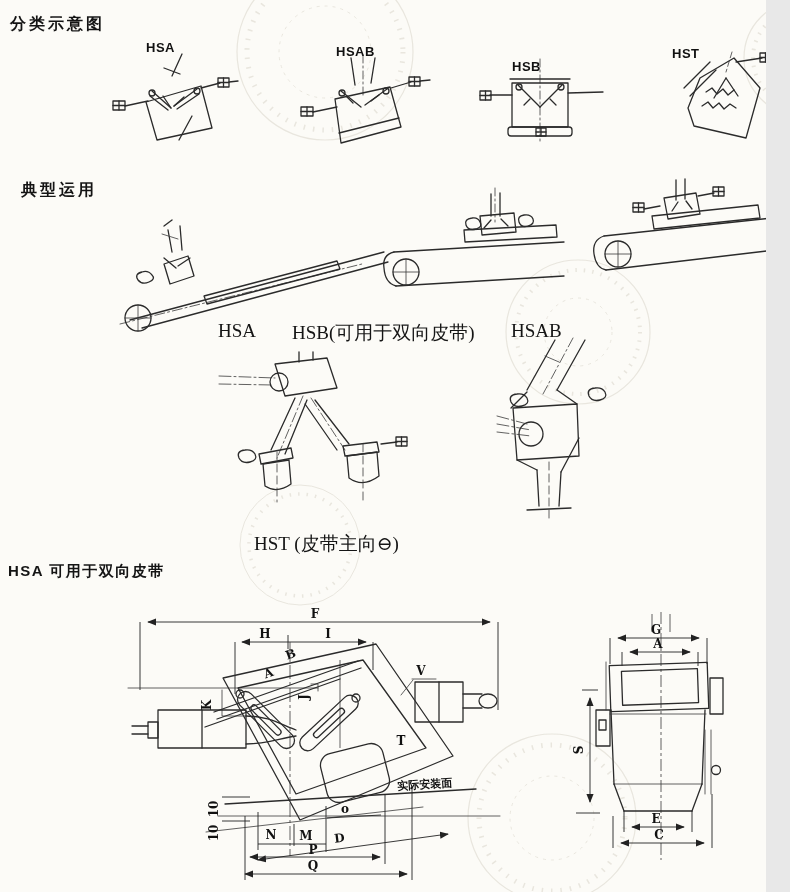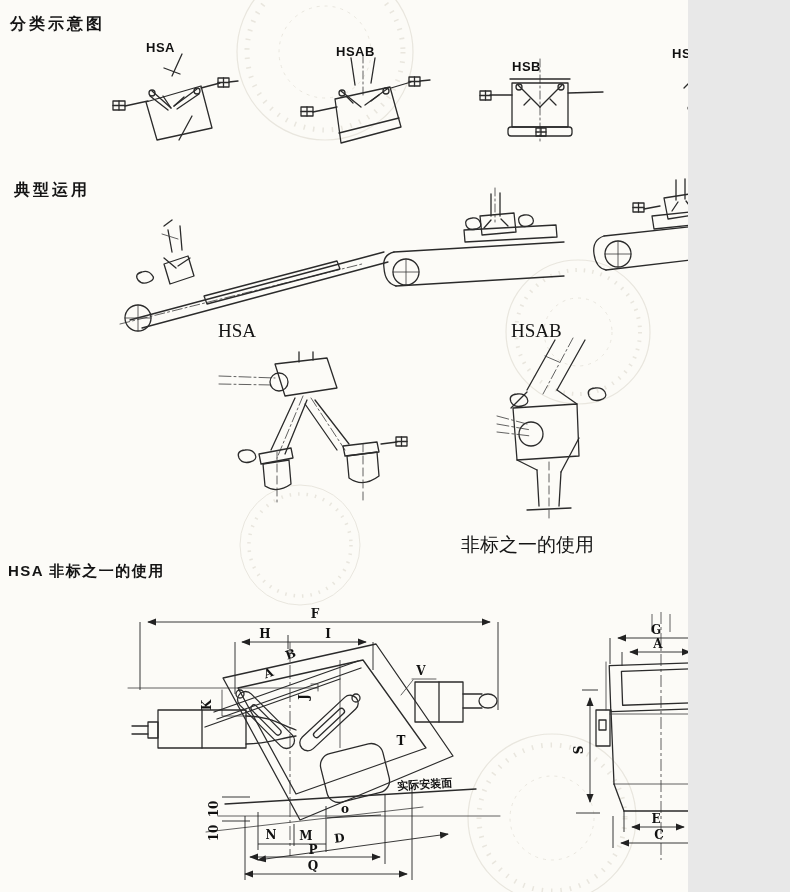--- a/index.html
+++ b/index.html
@@ -1,16 +1,16 @@
 <!DOCTYPE html>
 <html><head>
 <meta charset="utf-8">
 <style>
   html,body{margin:0;padding:0;background:#e8e8e8;}
-  .page{position:relative;width:688px;height:892px;background:#fcfbf7;overflow:hidden;
+  .page{position:relative;width:766px;height:892px;background:#fcfbf7;overflow:hidden;
         font-family:"Liberation Sans","DejaVu Sans",sans-serif;color:#1c1c1c;}
   .abs{position:absolute;}
   .heading{font-weight:bold;font-size:16px;letter-spacing:3px;color:#141414;}
   .heading3{font-weight:bold;font-size:15px;letter-spacing:1.5px;color:#141414;}
   .typelabel{font-weight:bold;font-size:13px;letter-spacing:.5px;color:#111;}
   .caption{font-family:"Liberation Serif","DejaVu Serif",serif;font-size:19px;color:#151515;}
   svg{position:absolute;overflow:visible;}
   .ln{stroke:#2b2b2b;stroke-width:1.3;fill:none;stroke-linecap:round;stroke-linejoin:round;}
   .tn{stroke:#3a3a3a;stroke-width:.8;fill:none;}
   .dm{stroke:#222;stroke-width:.9;fill:none;}
@@ -136,21 +136,21 @@
       <path d="M78,28 L66,48"></path>
         <path d="M78,28 L90,46"></path>
       <path class="tn" stroke-dasharray="6 3" d="M84,2 L78,22"></path>
       <path d="M88,12 L114,8"></path>
         <rect x="112" y="3" width="11" height="9"></rect>
         <path d="M117.5,3 V12 M112,7.5 H123"></path>
         <path d="M123,7 L135,6"></path>
     </g>
   </svg>
 
-  <div class="abs heading" style="left:14px;top:180px">典型运用</div>
+  <div class="abs heading" style="left:21px;top:180px">典型运用</div>
 
   <svg style="left:112px;top:212px" width="280" height="122" viewBox="0 0 280 122">
     <g class="ln">
       <path d="M18,108 L272,40"></path>
         <path d="M30,116 L276,50"></path>
       <path class="tn" stroke-dasharray="10 3 2 3" d="M8,112 L250,52"></path>
       <path d="M92,84 L225,49 L228,57 L95,92 Z"></path>
       <circle cx="26" cy="106" r="13"></circle>
       <path class="tn" d="M13,106 H39 M26,93 V119"></path>
       <path d="M52,52 L76,44 L82,64 L58,72 Z"></path>
@@ -199,20 +199,21 @@
       <path d="M70,28 L54,31"></path>
         <rect x="43" y="25" width="11" height="9"></rect>
         <path d="M48.5,25 V34 M43,29.5 H54"></path>
       <path d="M108,18 L124,15"></path>
         <rect x="123" y="9" width="11" height="9"></rect>
         <path d="M128.5,9 V18 M123,13.5 H134"></path>
     </g>
   </svg>
 
   <div class="abs caption" style="left:218px;top:320px">HSA</div>
+  <div class="abs caption" style="left:292px;top:320px">HSB(可用于双向皮带)</div>
   <div class="abs caption" style="left:511px;top:320px">HSAB</div>
 
   <svg style="left:215px;top:352px" width="272" height="152" viewBox="0 0 272 152">
     <g class="ln">
       <path d="M60,12 L112,6 L122,36 L70,44 Z"></path>
       <path d="M84,0 V10"></path>
         <path d="M98,0 V8"></path>
       <path class="tn" stroke-dasharray="12 3 2 3" d="M4,24 L60,26"></path>
       <path class="tn" stroke-dasharray="12 3 2 3" d="M4,32 L58,33"></path>
       <circle cx="64" cy="30" r="9"></circle>
@@ -252,23 +253,23 @@
       <path class="tn" stroke-dasharray="12 3 2 3" d="M0,78 L30,86"></path>
       <path d="M82,100 L64,134"></path>
         <path d="M20,122 L40,132"></path>
       <path d="M40,132 L42,168"></path>
         <path d="M64,134 L62,168"></path>
       <path d="M30,172 L74,170"></path>
       <path class="tn" stroke-dasharray="8 4" d="M52,124 V184"></path>
     </g>
   </svg>
 
-  <div class="abs caption" style="left:461px;top:532px">非标之一的使用</div>
-
-  <div class="abs heading3" style="left:8px;top:562px">HSA 非标之一的使用</div>
+  <div class="abs caption" style="left:254px;top:531px">HST (皮带主向⊖)</div>
+
+  <div class="abs heading3" style="left:8px;top:562px">HSA 可用于双向皮带</div>
 
   <svg style="left:118px;top:598px" width="400" height="292" viewBox="0 0 400 292">
     <defs>
       <marker id="afw" viewBox="0 0 10 8" refX="9" refY="4" markerWidth="10" markerHeight="8" orient="auto-start-reverse">
         <path d="M0,0 L10,4 L0,8 z" fill="#222"></path>
       </marker>
     </defs>
     <g>
       <line class="dm" x1="30" y1="24" x2="372" y2="24" marker-start="url(#afw)" marker-end="url(#afw)"></line>
       <line class="dm" x1="22" y1="24" x2="22" y2="92"></line>

